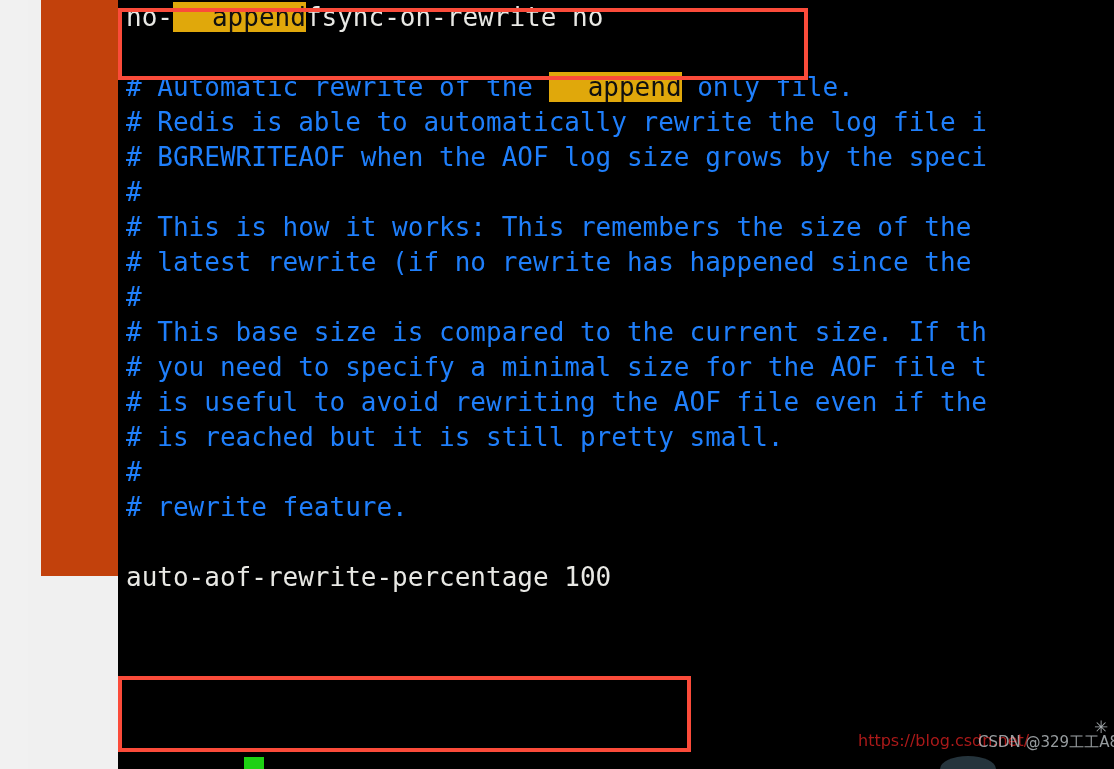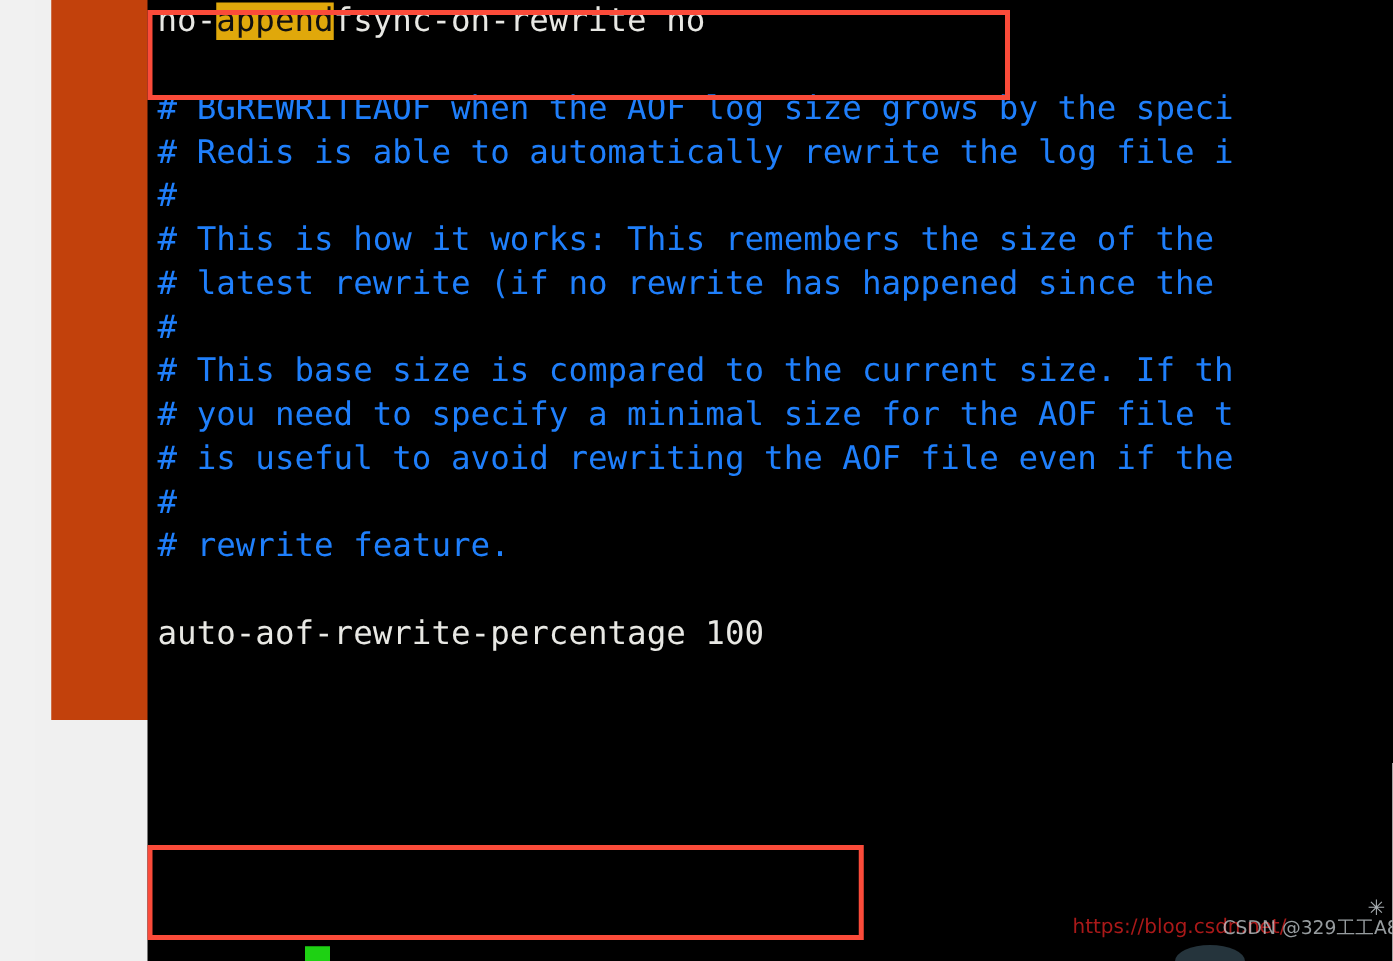--- a/index.html
+++ b/index.html
@@ -83,20 +83,21 @@
     box-sizing: border-box;
   }
   .line.cmd {
     color: #e8e8e4;
   }
   .line.blank { color: transparent; }
 
   .hl {
     background: #e0a80b;
     color: #101010;
+    padding-left: 39px;
   }
 
   
   .redbox {
     position: absolute;
     border: 4px solid #fb4b3a;
     box-sizing: border-box;
     pointer-events: none;
   }
   #redbox-top {
@@ -166,29 +167,31 @@
     <div class="sidebar-item">有会话</div>
     <div class="sidebar-item">件夹</div>
     <div class="sidebar-item blank"></div>
     <div class="sidebar-item blank"></div>
   </div>
 
   <div class="terminal">
     <div class="term-lines" id="term-lines">
         <div class="line cmd"><span>no-</span><span class="hl">append</span><span>fsync-on-rewrite no</span></div>
         <div class="line blank"><span></span></div>
+        <div class="line"><span># Automatic rewrite of the </span><span class="hl">append</span><span> only file.</span></div>
+        <div class="line"><span># Redis is able to automatically rewrite the log file i</span></div>
         <div class="line"><span># BGREWRITEAOF when the AOF log size grows by the speci</span></div>
-        <div class="line"><span># Redis is able to automatically rewrite the log file i</span></div>
         <div class="line"><span>#</span></div>
         <div class="line"><span># This is how it works: This remembers the size of the</span></div>
         <div class="line"><span># latest rewrite (if no rewrite has happened since the</span></div>
         <div class="line"><span>#</span></div>
         <div class="line"><span># This base size is compared to the current size. If th</span></div>
         <div class="line"><span># you need to specify a minimal size for the AOF file t</span></div>
         <div class="line"><span># is useful to avoid rewriting the AOF file even if the</span></div>
+        <div class="line"><span># is reached but it is still pretty small.</span></div>
         <div class="line"><span>#</span></div>
         <div class="line"><span># rewrite feature.</span></div>
         <div class="line blank"><span></span></div>
         <div class="line cmd"><span>auto-aof-rewrite-percentage 100</span></div>
       </div>
     <div class="cursor-block"></div>
   </div>
 
   <div class="redbox" id="redbox-top"></div>
   <div class="redbox" id="redbox-bottom"></div>

